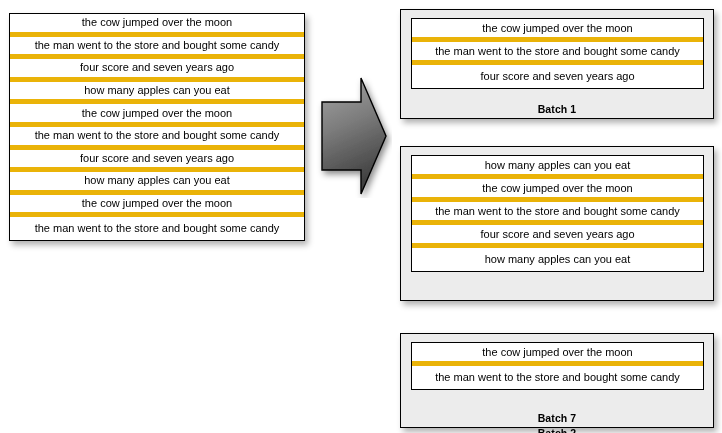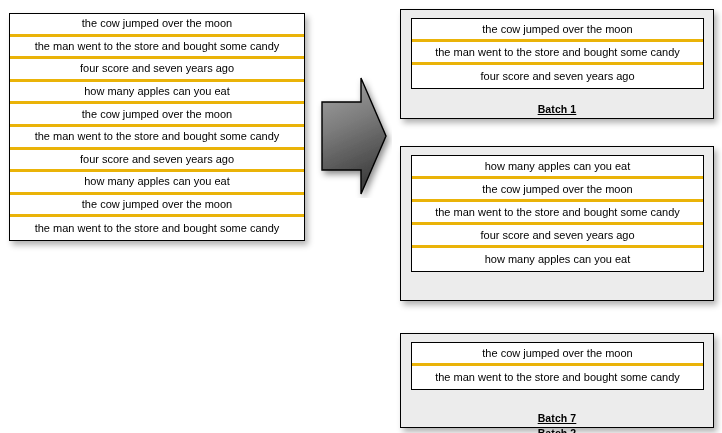--- a/index.html
+++ b/index.html
@@ -17,21 +17,21 @@
   }
 
   
   .rowtable {
     position: absolute;
     background: #ffffff;
     border: 1px solid #000000;
     box-sizing: border-box;
   }
   .rowtable .row {
-    border-bottom: 3px solid #eab308;
+    border-bottom: 5px solid #eab308;
     box-sizing: border-box;
     display: flex;
     align-items: center;
     justify-content: center;
     background: #ffffff;
   }
   .rowtable .row:last-child {
     border-bottom: none;
   }
   .rowtable .row span {
@@ -84,21 +84,20 @@
   }
   .batch-label {
     position: absolute;
     left: 0;
     right: 0;
     text-align: center;
     font-size: 10.5px;
     font-weight: bold;
     color: #000000;
     letter-spacing: 0.1px;
-    text-decoration: underline;
   }
 
   #batch-panel-1 { left: 400px; top: 9px;   width: 314px; height: 110px; }
   #batch-panel-1 .batch-label { top: 93px; }
 
   #batch-panel-2 { left: 400px; top: 146px; width: 314px; height: 155px; }
   #batch-panel-2 .batch-label { top: 280px; }
 
   #batch-panel-3 { left: 400px; top: 333px; width: 314px; height: 95px; }
   #batch-panel-3 .batch-label { top: 78px; }

